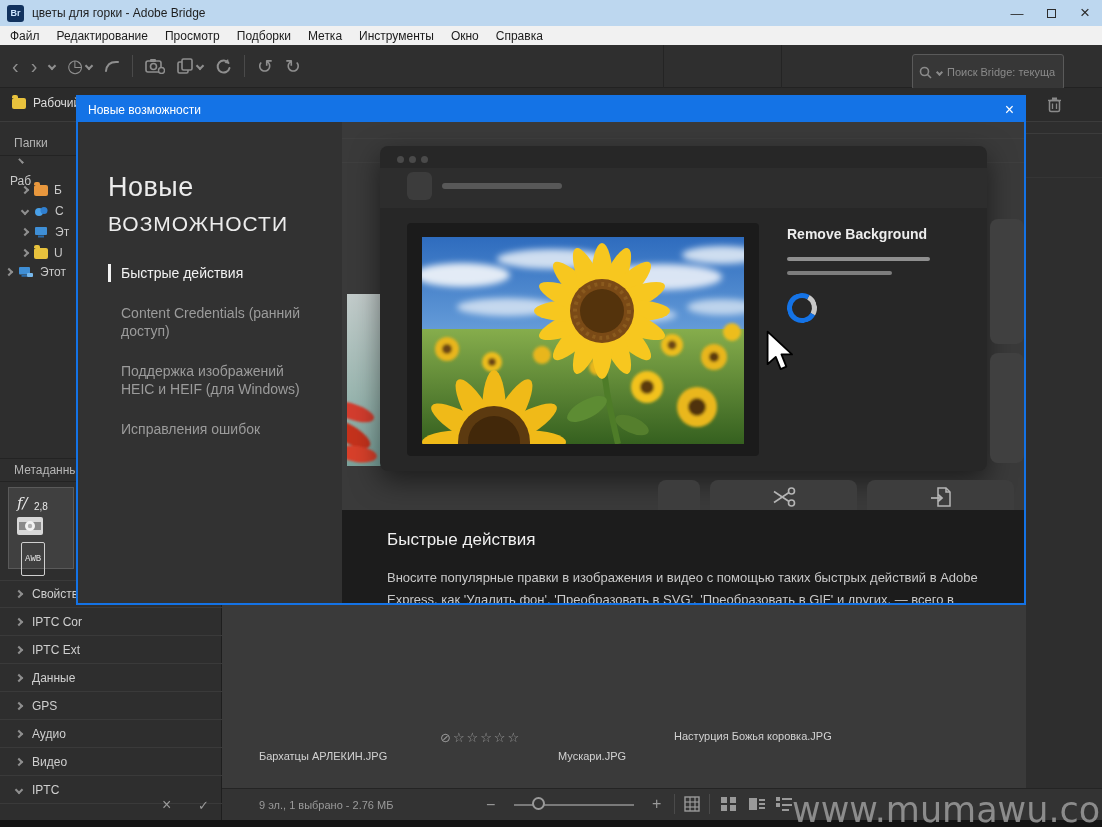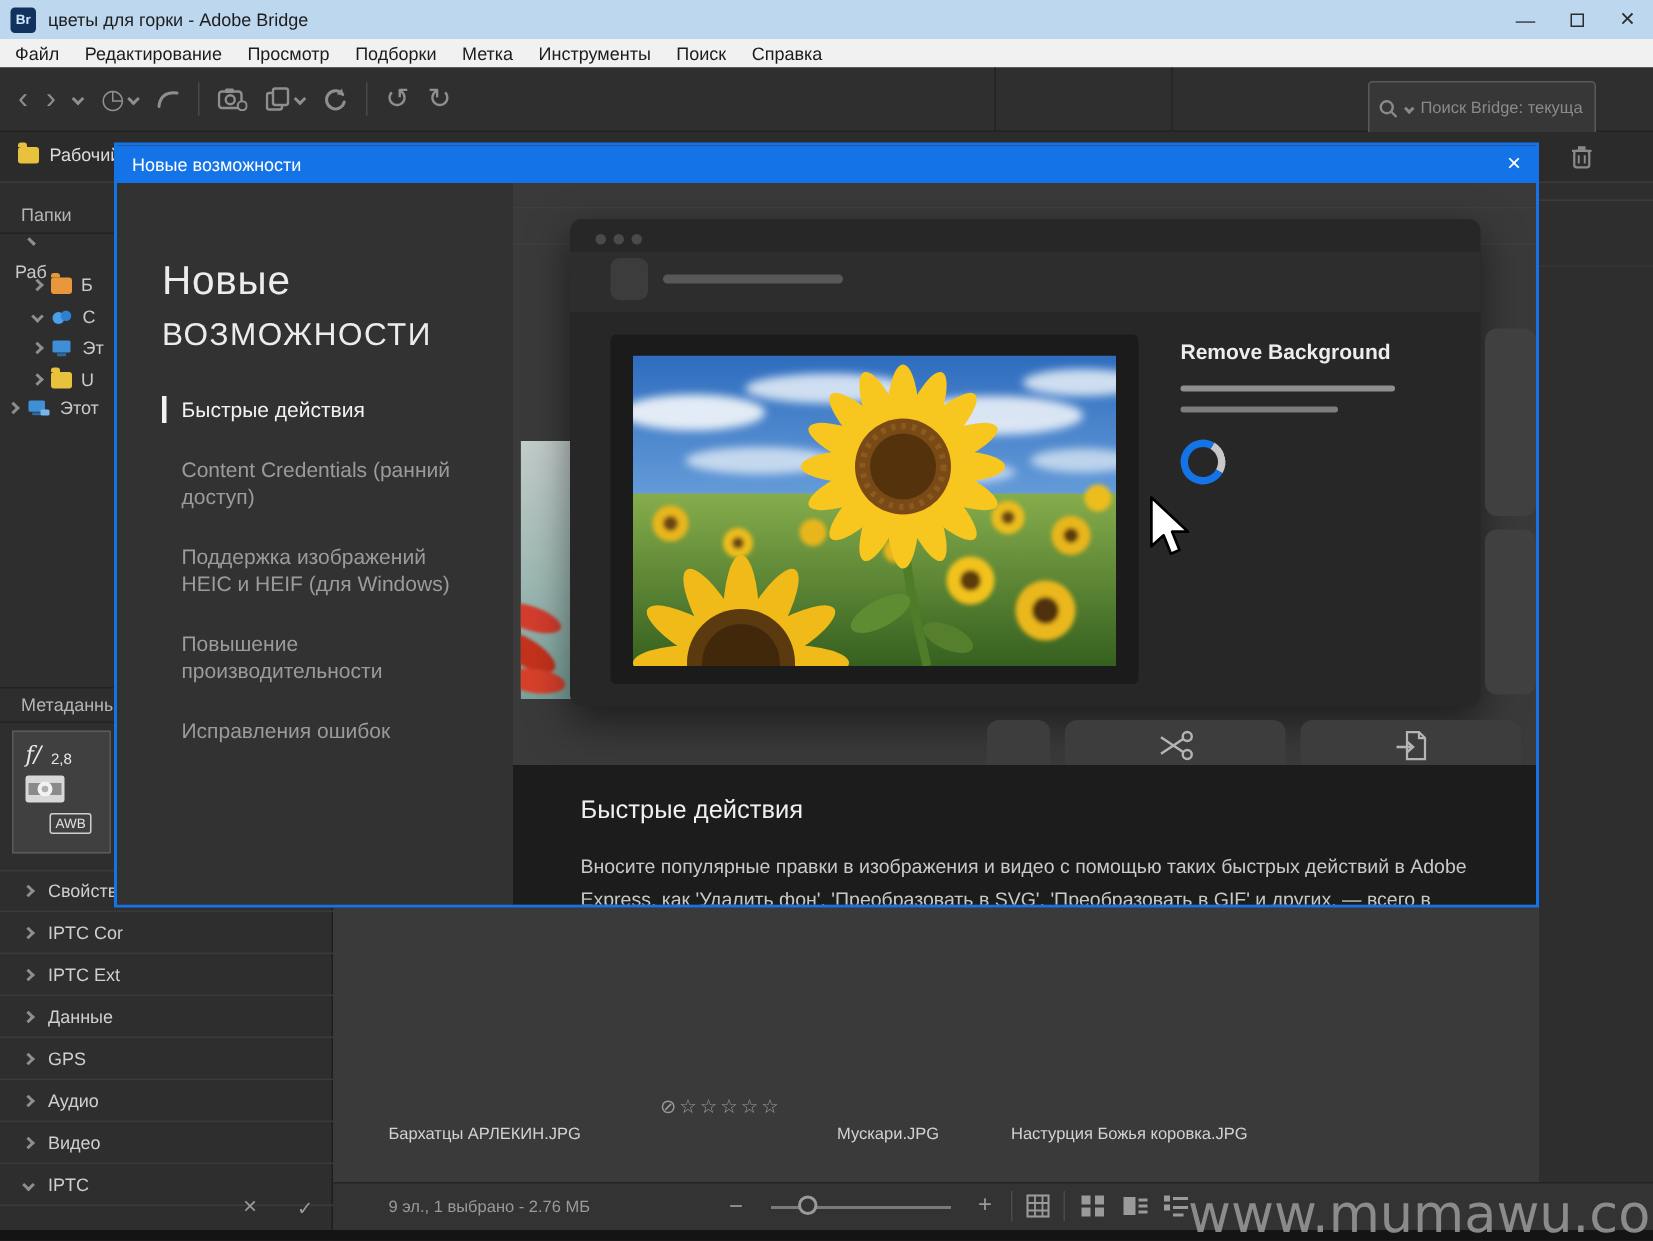--- a/index.html
+++ b/index.html
@@ -107,21 +107,21 @@
     </div>
   </div>
 
   <div class="abs menubar">
     <span class="menu-item">Файл</span>
     <span class="menu-item">Редактирование</span>
     <span class="menu-item">Просмотр</span>
     <span class="menu-item">Подборки</span>
     <span class="menu-item">Метка</span>
     <span class="menu-item">Инструменты</span>
-    <span class="menu-item">Поиск</span>
+    <span class="menu-item">Окно</span>
     <span class="menu-item">Справка</span>
   </div>
 
   <div class="abs toolbar">
     <div class="abs" style="left:12px; top:0; height:42px; display:flex; align-items:center; gap:12px;">
       <span class="tool-ic" style="font-size:20px">‹</span>
       <span class="tool-ic" style="font-size:20px">›</span>
       <span class="chev down"></span>
       <span style="display:flex; align-items:center; gap:3px;">
         <span class="tool-ic" style="font-size:18px">◷</span>
@@ -244,21 +244,21 @@
 
     <div class="abs" style="left:8px; top:365px; width:66px; height:82px; background:#404040; border:1px solid #5a5a5a;">
       <span class="abs" style="left:8px; top:6px; font-size:15px; font-style:italic; font-family:'DejaVu Serif','Liberation Serif',serif; color:#e8e8e8;">f/</span>
       <span class="abs" style="left:25px; top:13px; font-size:10px; color:#e8e8e8;">2,8</span>
       <svg class="abs" style="left:7px; top:28px;" width="28" height="20" viewBox="0 0 28 20">
           <rect x="1" y="1" width="26" height="18" rx="2" fill="#d8d8d8"></rect>
           <rect x="3" y="6" width="22" height="8" fill="#8a8a8a"></rect>
           <circle cx="14" cy="10" r="5" fill="#f2f2f2"></circle>
           <circle cx="14" cy="10" r="2.2" fill="#b0b0b0"></circle>
         </svg>
-      <span class="abs" style="left:24px; top:54px; font-size:9px; color:#e0e0e0; border:1px solid #cfcfcf; padding:1px 3px; border-radius:2px;">AWB</span>
+      <span class="abs" style="left:12px; top:54px; font-size:9px; color:#e0e0e0; border:1px solid #cfcfcf; padding:11px 3px; border-radius:2px;font-family:Liberation Mono, monospace;">AWB</span>
     </div>
 
     <div class="msection" style="top:458px; border-top:1px solid #3a3a3a;">
         <span class="chev right"></span>
         <span class="tree-label">Свойств</span>
       </div>
     <div class="msection" style="top:486px;">
         <span class="chev right"></span>
         <span class="tree-label">IPTC Cor</span>
       </div>
@@ -287,21 +287,21 @@
         <span class="tree-label">IPTC</span>
       </div>
     <span class="abs" style="left:162px; top:674px; font-size:16px; color:#9a9a9a;">×</span>
     <span class="abs" style="left:198px; top:676px; font-size:13px; color:#9a9a9a;">✓</span>
   </div>
 
   <div class="abs content-strip">
     <span class="file-label" style="left:37px; top:628px;">Бархатцы АРЛЕКИН.JPG</span>
     <span class="rating" style="left:218px; top:608px;"><span>⊘</span><span>☆☆☆☆☆</span></span>
     <span class="file-label" style="left:336px; top:628px;">Мускари.JPG</span>
-    <span class="file-label" style="left:452px; top:628px;">Настурция Божья коровка.JPG</span>
+    <span class="file-label" style="left:452px; top:608px;">Настурция Божья коровка.JPG</span>
   </div>
 
   <div class="abs statusbar">
     <span class="abs status-text" style="left:37px; top:10px;">9 эл., 1 выбрано - 2.76 МБ</span>
     <span class="abs status-text" style="left:264px; top:7px; font-size:16px;">−</span>
     <div class="abs" style="left:292px; top:15px; width:120px; height:2px; background:#7a7a7a;"></div>
     <div class="abs" style="left:310px; top:8px; width:13px; height:13px; border:2px solid #9a9a9a; border-radius:50%; background:#333;"></div>
     <span class="abs status-text" style="left:430px; top:6px; font-size:16px;">+</span>
     <div class="abs" style="left:452px; top:5px; width:1px; height:20px; background:#4a4a4a;"></div>
     <svg class="abs view-ic" style="left:462px; top:7px;" width="16" height="16" viewBox="0 0 16 16">
@@ -347,21 +347,20 @@
 
     <div class="dlg-nav">
       <div class="dlg-heading">
         <div class="dlg-h1">Новые</div>
         <div class="dlg-h2">ВОЗМОЖНОСТИ</div>
       </div>
       <div class="dlg-nav-list">
         <div class="dlg-nav-item active">Быстрые действия</div>
         <div class="dlg-nav-item">Content Credentials (ранний доступ)</div>
         <div class="dlg-nav-item">Поддержка изображений HEIC и HEIF (для Windows)</div>
-        <div class="dlg-nav-item">Повышение производительности</div>
         <div class="dlg-nav-item">Исправления ошибок</div>
       </div>
       <button class="next-btn">Следующая</button>
     </div>
 
     <div class="dlg-illus">
       <div class="faint-line" style="top:16px;"></div>
       <div class="faint-line" style="top:40px;"></div>
 
       <div class="left-card">

